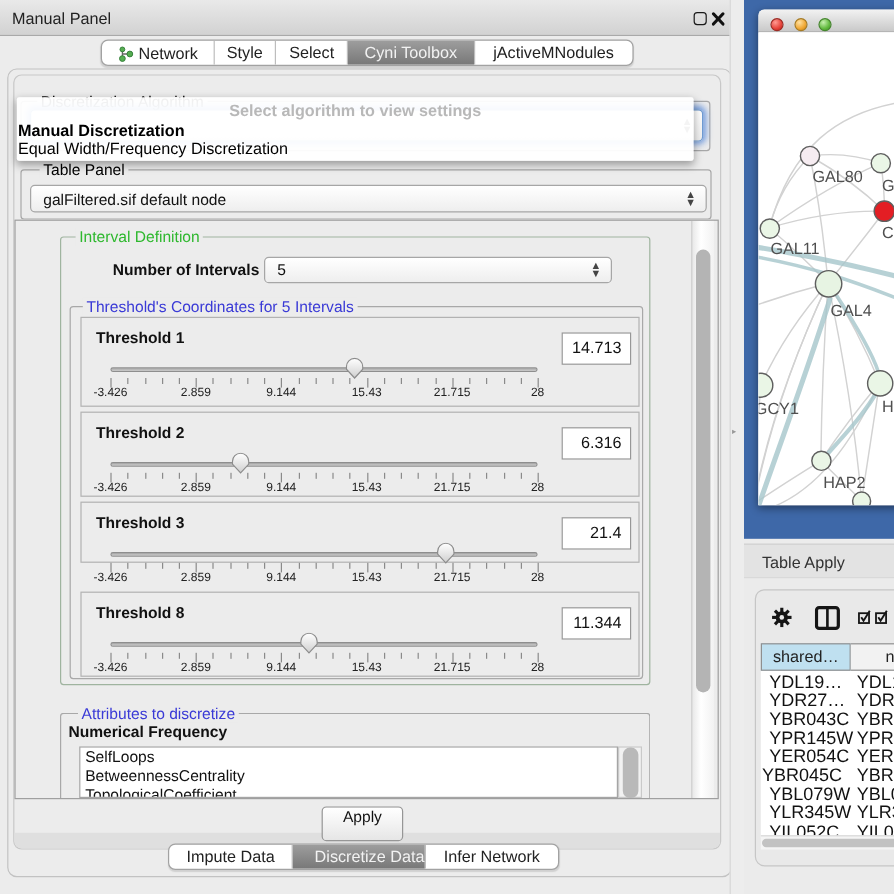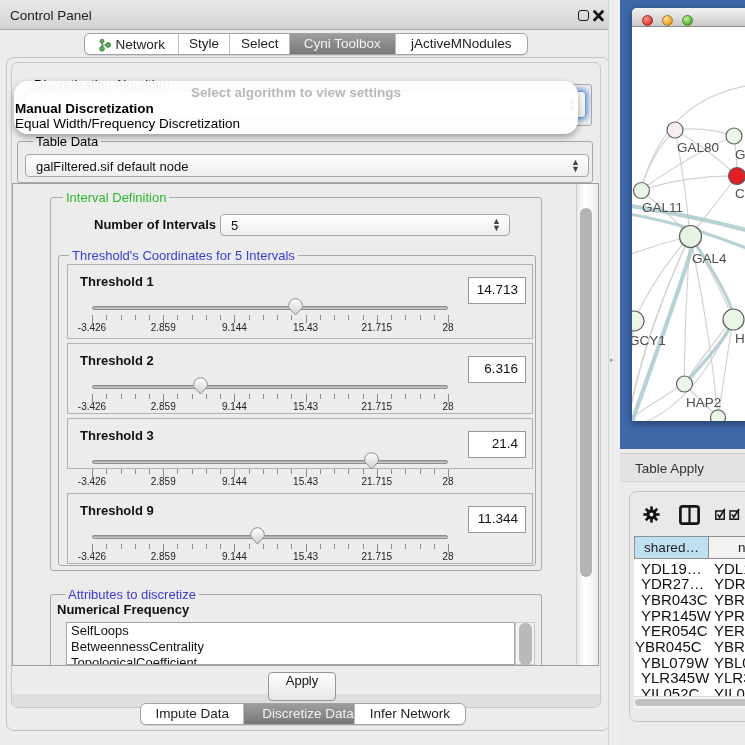--- a/index.html
+++ b/index.html
@@ -82,21 +82,21 @@
 
 #ttable { position:absolute; left:4px; top:44px; width:120px; height:162px; background:#fff; }
 .hdr { position:absolute; top:0; height:23px; font-size:13.5px; color:#222; text-align:center; line-height:22px; }
 .trow { position:absolute; font-size:15px; color:#111; height:16px; line-height:16px; }
 
 </style>
 </head>
 <body>
 
 <div class="abs" id="titlebar">
-  <span class="t">Control Panel</span>
+  <span class="t">Manual Panel</span>
   <div id="tb-float"></div>
   <svg style="position:absolute; left:593px; top:9px;" width="11" height="13" viewBox="0 0 11 13">
     <path d="M1.5,2.5 L9.5,11 M9.5,2.5 L1.5,11" stroke="#111" stroke-width="2.6" stroke-linecap="round"></path>
   </svg>
 </div>
 
 <div class="abs" id="outerpane"></div>
 <div class="abs" id="innerpane">
     <div class="strip"></div>
   </div>
@@ -115,21 +115,21 @@
 </div>
 
 <div class="abs grp" id="grpA" style="left:17px; top:84px; width:575px; height:42px;">
   <span class="ttl" style="left:13px;">Discretization Algorithm</span>
   <div class="combo" style="position:absolute; left:7px; top:6px; width:561px; height:27px; box-shadow:0 0 5px 2px rgba(90,140,220,0.85); border-color:#6f9bd2;">
     <span class="st">▲<br>▼</span>
   </div>
 </div>
 
 <div class="abs grp" id="grpB" style="left:17px; top:141px; width:576px; height:42px;">
-  <span class="ttl" style="left:15px;">Table Data</span>
+  <span class="ttl" style="left:15px;">Table Panel</span>
   <div class="combo" style="position:absolute; left:7px; top:12px; width:564px; height:23px;">
     <span class="cv">galFiltered.sif default node</span>
     <span class="st">▲<br>▼</span>
   </div>
 </div>
 
 <div class="abs" id="scrollpane">
 
   <div class="grp" style="position:absolute; left:37px; top:13px; width:492px; height:374px; border-color:#9fb49f;">
     <span class="ttl" style="left:12px; color:#2eb82e;">Interval Definition</span>
@@ -277,21 +277,21 @@
           <defs>
             <linearGradient id="g234" x1="0" y1="0" x2="0" y2="1">
               <stop offset="0" stop-color="#ffffff"></stop>
               <stop offset="1" stop-color="#cfcfcf"></stop>
             </linearGradient>
           </defs>
           <path d="M7.5,0.7 a6.8,6.8 0 0 1 6.8,6.8 l0,2.2 l-6.8,7.3 l-6.8,-7.3 l0,-2.2 a6.8,6.8 0 0 1 6.8,-6.8 z" fill="url(#g234)" stroke="#8c8c8c" stroke-width="1"></path>
         </svg>
       </div>
       <div class="thr" style="top:309px; height:71px;">
-        <div class="name">Threshold 9</div>
+        <div class="name">Threshold 8</div>
         <div class="vbox">11.344</div>
         <div class="track"></div>
         <div class="tick" style="left:24.0px; top:50px; height:8px;"></div>
         <div class="tick" style="left:38.2px; top:50px; height:5px;"></div>
         <div class="tick" style="left:52.5px; top:50px; height:5px;"></div>
         <div class="tick" style="left:66.7px; top:50px; height:5px;"></div>
         <div class="tick" style="left:81.0px; top:50px; height:5px;"></div>
         <div class="tick" style="left:95.2px; top:50px; height:8px;"></div>
         <div class="tick" style="left:109.4px; top:50px; height:5px;"></div>
         <div class="tick" style="left:123.7px; top:50px; height:5px;"></div>
@@ -342,21 +342,21 @@
   </div>
   <div style="position:absolute; left:502px; top:438px; width:20px; height:43px; background:#f2f2f2; border:1px solid #c9c9c9;"></div>
   <div style="position:absolute; left:506px; top:439px; width:13px; height:42px; background:#b9b9b9; border-radius:6px;"></div>
 
   <div id="vtrack">
       <div id="vthumb"></div>
     </div>
 </div>
 
 <div class="abs" id="popup" style="left:14px; top:81px; width:564px; height:53px;
-  background:rgba(255,255,255,0.94); border-radius:14px; box-shadow:0 3px 7px rgba(0,0,0,0.35);">
+  background:rgba(255,255,255,0.94); border-radius:2px; box-shadow:0 3px 7px rgba(0,0,0,0.35);">
   <div style="position:absolute; left:0; top:4px; width:100%; text-align:center; font-size:13.5px; font-weight:bold; color:#b8b8b8;">Select algorithm to view settings</div>
   <div style="position:absolute; left:1px; top:20px; font-size:13.5px; font-weight:bold; color:#000;">Manual Discretization</div>
   <div style="position:absolute; left:1px; top:35px; font-size:13.5px; color:#000;">Equal Width/Frequency Discretization</div>
 </div>
 
 <div class="abs btn" style="left:268px; top:672px; width:68px; height:29px; line-height:16px;">Apply</div>
 
 <div class="abs seg" id="bottabs">
   <div class="s" style="width:104px;">Impute Data</div>
   <div class="s on" style="width:111px;text-align:right;">Discretize Data</div>

